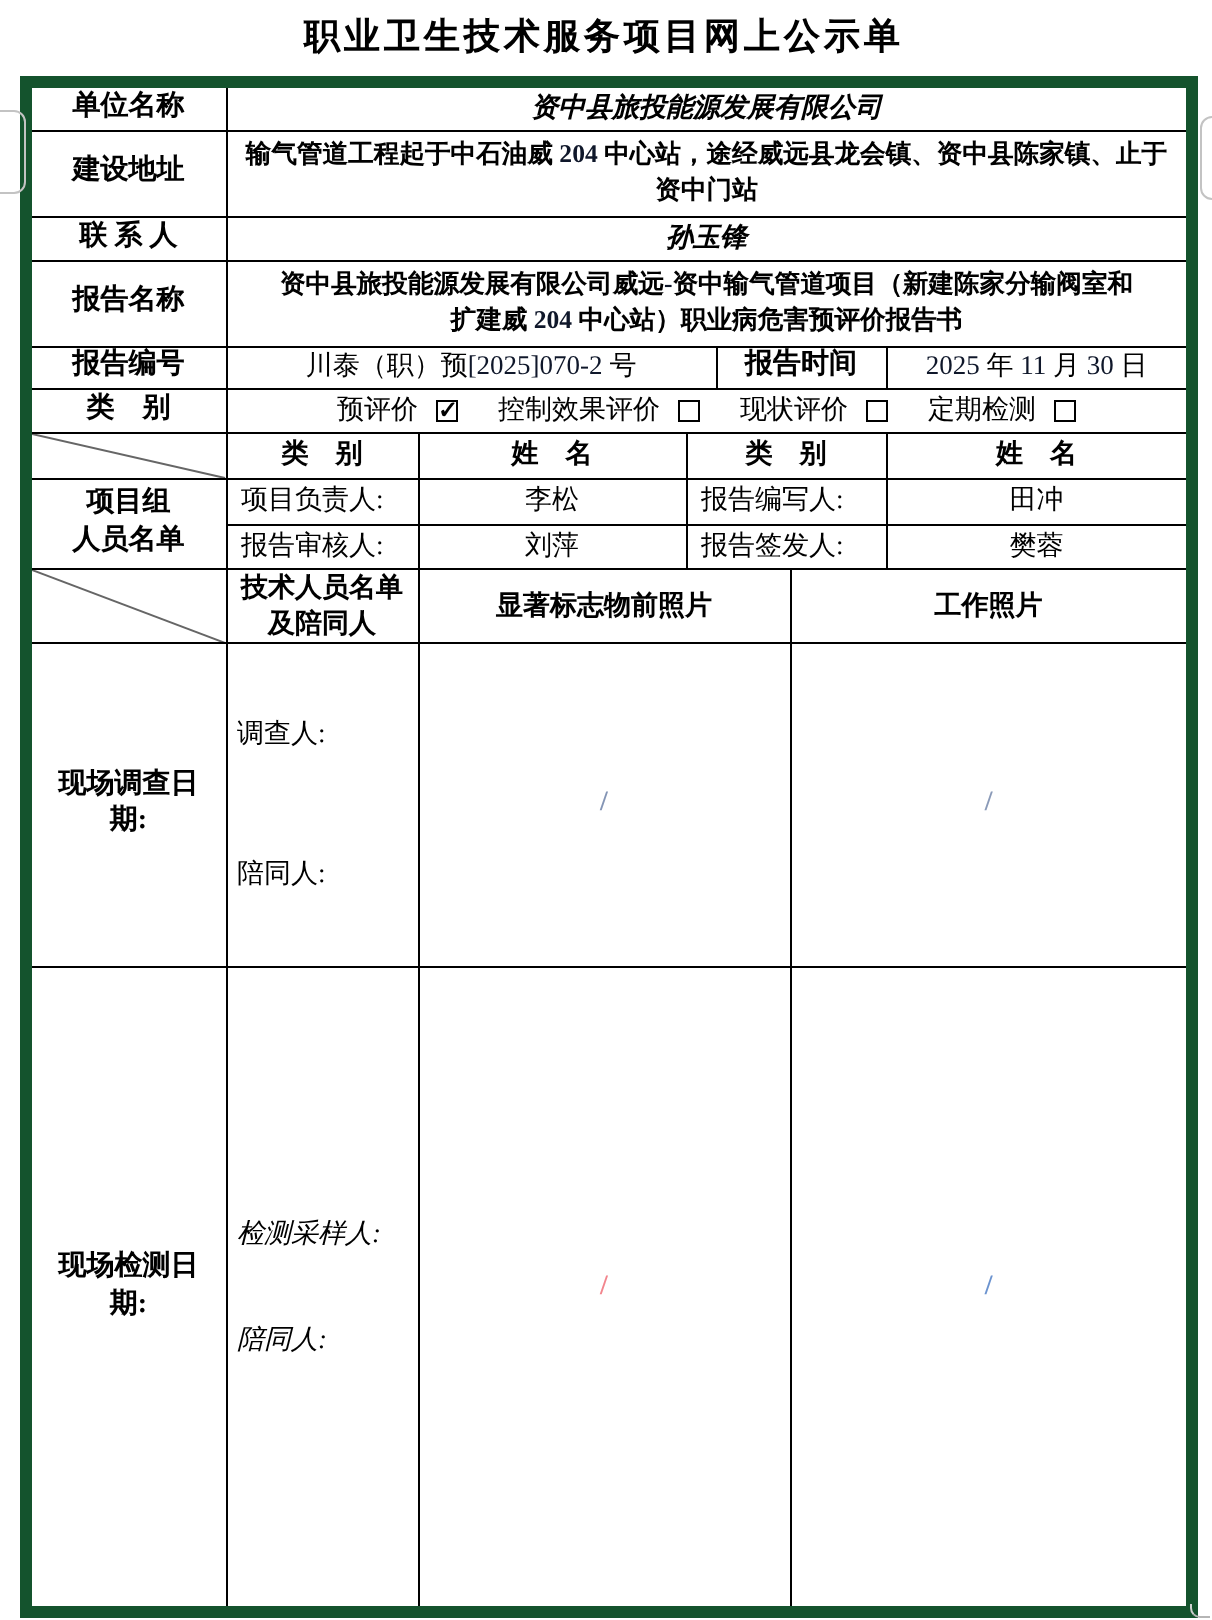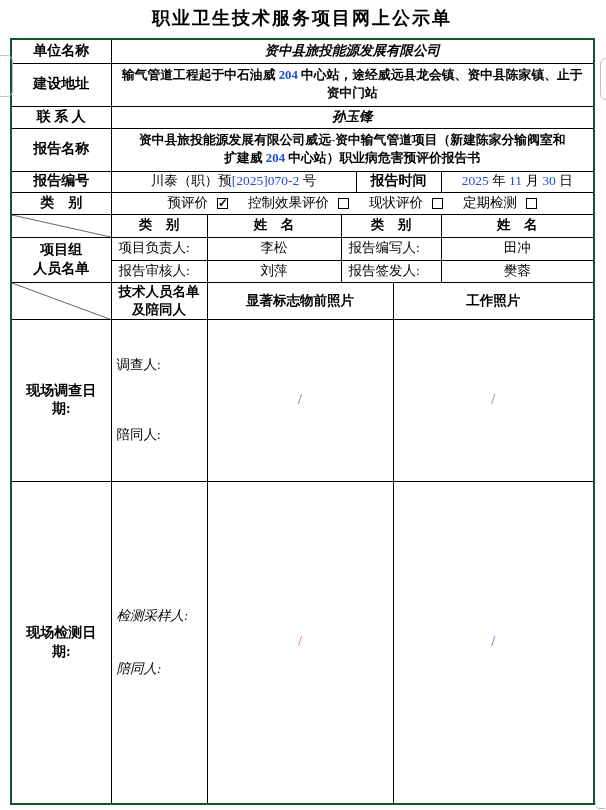--- a/index.html
+++ b/index.html
@@ -8,21 +8,21 @@
     font-family:"Liberation Serif","DejaVu Serif",serif;color:#000;
     overflow:hidden;
   }
   .title{
     position:absolute;top:6px;left:0;width:604px;text-align:center;
     font-size:18px;font-weight:bold;letter-spacing:2px;
   }
   table.form{
     position:absolute;left:10px;top:38px;width:585px;
     border-collapse:collapse;table-layout:fixed;
-    border:2px solid #14532d;
+    border:6px solid #14532d;
   }
   td{
     border:1px solid #000;padding:0;text-align:center;vertical-align:middle;
     font-size:13.5px;line-height:1.35;overflow:hidden;
   }
   .lbl{font-weight:bold;font-size:14px;}
   .b{font-weight:bold;font-style:italic;}
   .pre{white-space:pre-line;}
   .val2{font-size:12.8px;font-weight:bold;white-space:pre-line;}
   .left{text-align:left;padding-left:7px;}
@@ -40,21 +40,21 @@
     content:"\2713";position:absolute;left:0px;top:-4px;font-size:12px;
     font-weight:bold;color:#000;
   }
   .persons{
     display:flex;flex-direction:column;align-items:flex-start;
     justify-content:center;text-align:left;padding-left:5px;font-size:13.5px;
   }
   .persons.gap-lg{gap:52px;}
   .persons.gap-md{gap:34px;font-style:italic;}
   .slash{font-size:14px;font-weight:bold;}
-  .num{color:#1d4ed8;}
+  .num{color:#0f172a;}
   .edge-artifact{
     position:absolute;border:1.5px solid #c3c3c3;border-radius:6px;
     width:10px;height:40px;background:transparent;
   }
   .edge-artifact.left{left:-6px;top:55px;}
   .edge-artifact.right{right:-6px;top:58px;}
   .corner-artifact{
     position:absolute;left:595px;top:802px;width:9px;height:6px;
     border-bottom:1.5px solid #b5b5b5;border-left:1.5px solid #cfcfcf;
     border-bottom-left-radius:5px;

